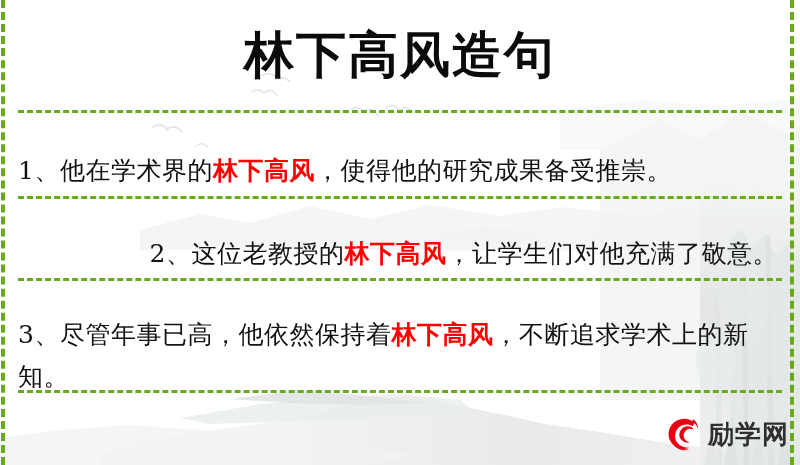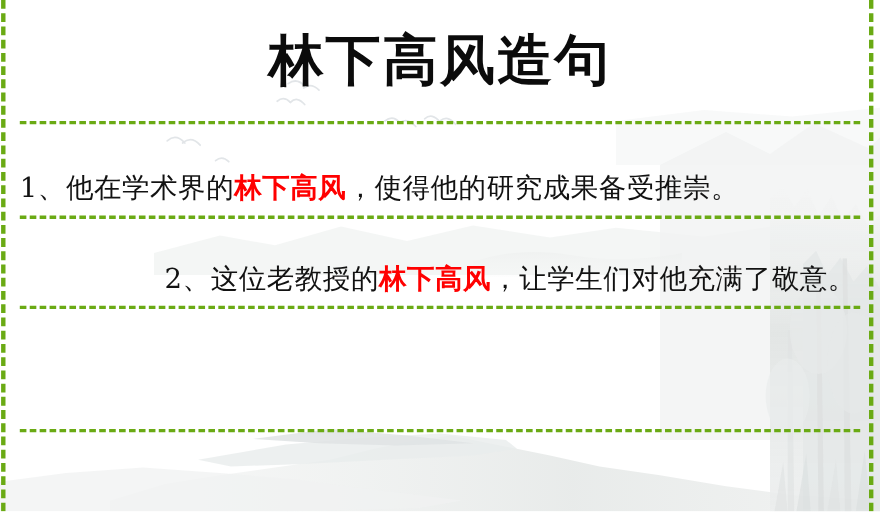--- a/index.html
+++ b/index.html
@@ -205,15 +205,52 @@
   <div class="title">林下高风造句</div>
 
   <div class="sentence" style="top:133px;">
     <span>1、他在学术界的</span><span class="hl">林下高风</span><span>，使得他的研究成果备受推崇。</span>
   </div>
 
   <div class="sentence" style="top:216px;text-align:right;">
     <span>2、这位老教授的</span><span class="hl">林下高风</span><span>，让学生们对他充满了敬意。</span>
   </div>
 
-
+  <div class="sentence" style="top:297px; width:766px;">
+    <span>3、尽管年事已高，他依然保持着</span><span class="hl">林下高风</span><span>，不断追求学术上的新知。</span>
+  </div>
+
+  <div class="logo">
+    <span class="logo-mark">
+      <svg viewBox="0 0 40 40" width="40" height="40" xmlns="http://www.w3.org/2000/svg">
+
+        <path d="M31.5,8.5
+                 C26.5,3.8 18.5,3.4 12.6,7.2
+                 C5.8,11.6 3.6,20.7 7.6,27.6
+                 C11.3,34.0 19.3,36.6 26.0,33.7
+                 C21.5,34.2 16.9,32.4 14.2,28.6
+                 C10.6,23.5 11.7,16.4 16.7,12.7
+                 C20.6,9.8 25.8,9.7 29.7,12.2
+                 C30.6,11.1 31.2,9.8 31.5,8.5 Z" fill="#e60012"></path>
+
+        <path d="M30.0,14.2
+                 C26.9,11.7 22.5,11.7 19.4,14.2
+                 C15.9,17.0 15.3,22.1 18.1,25.6
+                 C20.2,28.3 23.8,29.3 26.9,28.2
+                 C24.3,27.9 22.0,26.2 21.1,23.7
+                 C19.9,20.3 21.6,16.6 25.0,15.3
+                 C26.7,14.6 28.5,14.7 30.0,15.5 Z" fill="#e60012"></path>
+
+        <path d="M30.3,5.2
+                 C33.6,7.6 35.4,11.5 35.2,15.4
+                 C34.2,12.0 32.0,9.2 29.0,7.6
+                 C29.6,6.8 30.0,6.0 30.3,5.2 Z" fill="#e60012"></path>
+
+        <path d="M13.5,30.4
+                 C17.0,34.3 22.2,36.1 27.3,35.2
+                 C22.0,37.4 15.8,36.2 11.7,32.2
+                 C12.3,31.6 12.9,31.0 13.5,30.4 Z" fill="#e60012"></path>
+      </svg>
+    </span>
+    <span class="logo-text">励学网</span>
+  </div>
 
 </div>
 
 </body></html>

